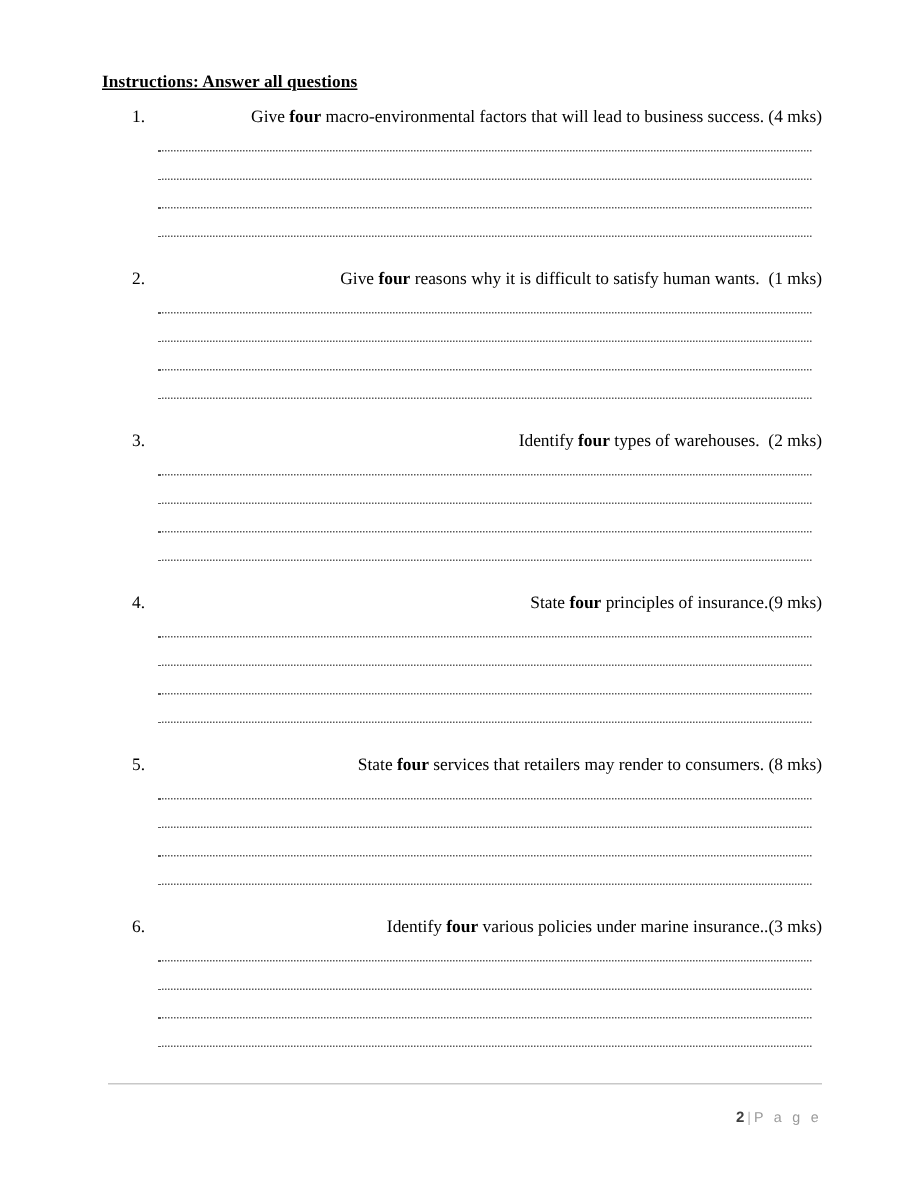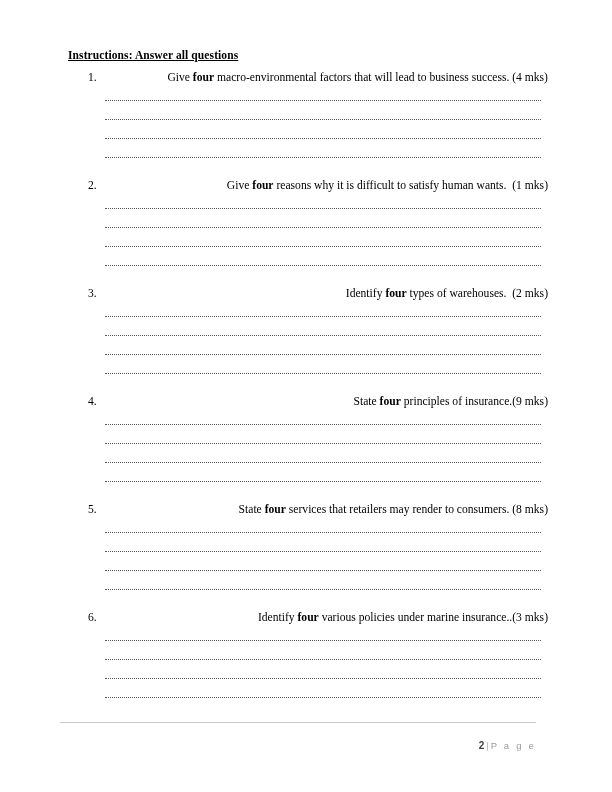--- a/index.html
+++ b/index.html
@@ -80,21 +80,21 @@
     position: absolute;
     left: 0;
     right: 0;
     top: 8px;
     border-top: 1px dotted #5a5a5a;
   }
 
   
   .footer {
     position: absolute;
-    left: 60px;
+    left: 72px;
     top: 722px;
     width: 476px;
   }
   .footer-rule {
     height: 1px;
     background: #c8c8c8;
     width: 100%;
   }
   .footer-text {
     margin-top: 6px;

